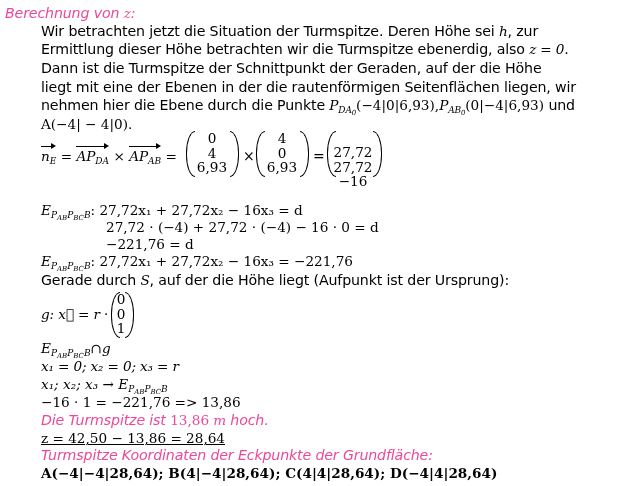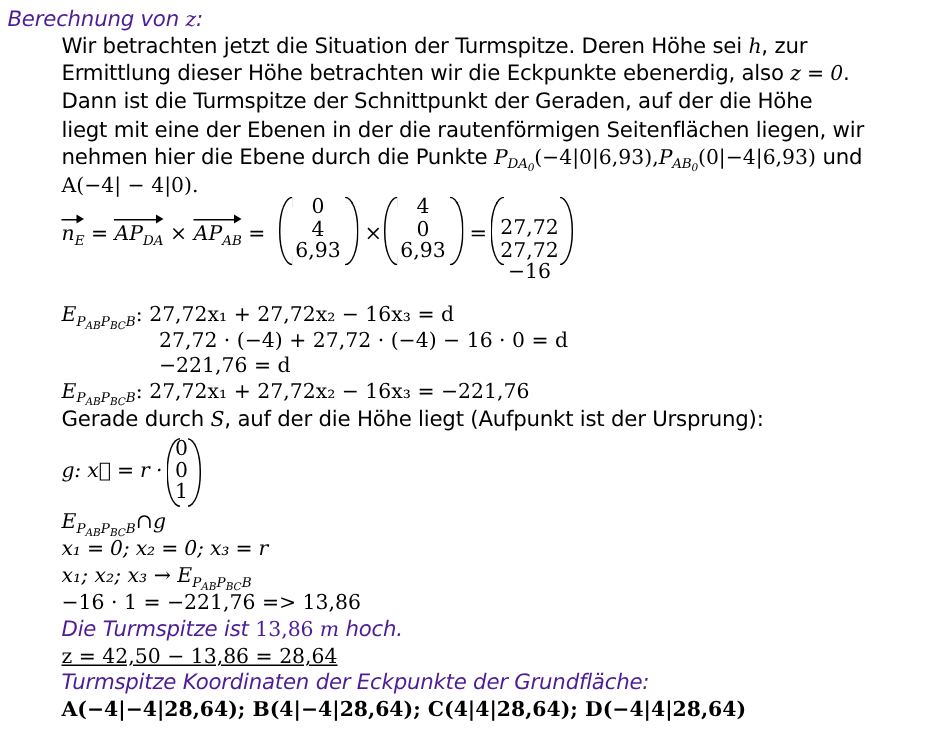--- a/index.html
+++ b/index.html
@@ -6,21 +6,21 @@
     body {
       width: 619px; height: 486px; overflow: hidden; position: relative;
       color: #000000;
       font-family: "DejaVu Sans", sans-serif;
       font-size: 14.2px;
     }
     .line {
       position: absolute; white-space: nowrap; line-height: 17px;
       letter-spacing: -0.15px;
     }
-    .it { font-style: italic; color: #4c1d95; }
+    .it { font-style: italic; color: #ec4899; }
     .m { font-family: "DejaVu Serif", serif; font-size: 13.6px; letter-spacing: 0; }
     .mi { font-family: "DejaVu Serif", serif; font-style: italic; font-size: 13.6px; }
     sub { font-size: 9px; vertical-align: -3px; line-height: 0; }
     sub sub { font-size: 7px; vertical-align: -2px; }
     .vec { position: relative; display: inline-block; }
     .vec::before {
       content: ""; position: absolute; left: 0; right: 2px; top: -2px;
       border-top: 1px solid #000;
     }
     .vec::after {
@@ -43,21 +43,21 @@
 <body>
 
 <div class="line it" style="left:5px; top:5px;">
   <span>Berechnung von </span><span class="mi">z</span><span>:</span>
 </div>
 
 <div class="line" style="left:41px; top:23px;">
   <span>Wir betrachten jetzt die Situation der Turmspitze. Deren Höhe sei </span><span class="mi">h</span><span>, zur</span>
 </div>
 <div class="line" style="left:41px; top:41px;">
-  <span>Ermittlung dieser Höhe betrachten wir die Eckpunkte ebenerdig, also </span><span class="mi">z = 0</span><span>.</span>
+  <span>Ermittlung dieser Höhe betrachten wir die Turmspitze ebenerdig, also </span><span class="mi">z = 0</span><span>.</span>
 </div>
 <div class="line" style="left:41px; top:60px;">Dann ist die Turmspitze  der Schnittpunkt der Geraden, auf der die Höhe</div>
 <div class="line" style="left:41px; top:79px;">liegt mit eine der Ebenen in der die rautenförmigen Seitenflächen liegen, wir</div>
 <div class="line" style="left:41px; top:97px;">
   <span>nehmen hier die Ebene durch die Punkte </span><span class="mi"><span>P</span><sub><span>DA</span><sub>0</sub></sub></span><span class="m">(−4|0|6,93),</span><span class="mi"><span>P</span><sub><span>AB</span><sub>0</sub></sub></span><span class="m">(0|−4|6,93)</span><span> und</span>
 </div>
 <div class="line m" style="left:41px; top:116px;text-align:center;">A(−4| − 4|0).</div>
 
 <div class="line m" style="left:41px; top:148px;">
   <span class="vec mi"><span>n</span><sub>E</sub></span><span> = </span><span class="vec mi"><span>AP</span><sub>DA</sub></span><span> × </span><span class="vec mi"><span>AP</span><sub>AB</sub></span><span> = </span>

